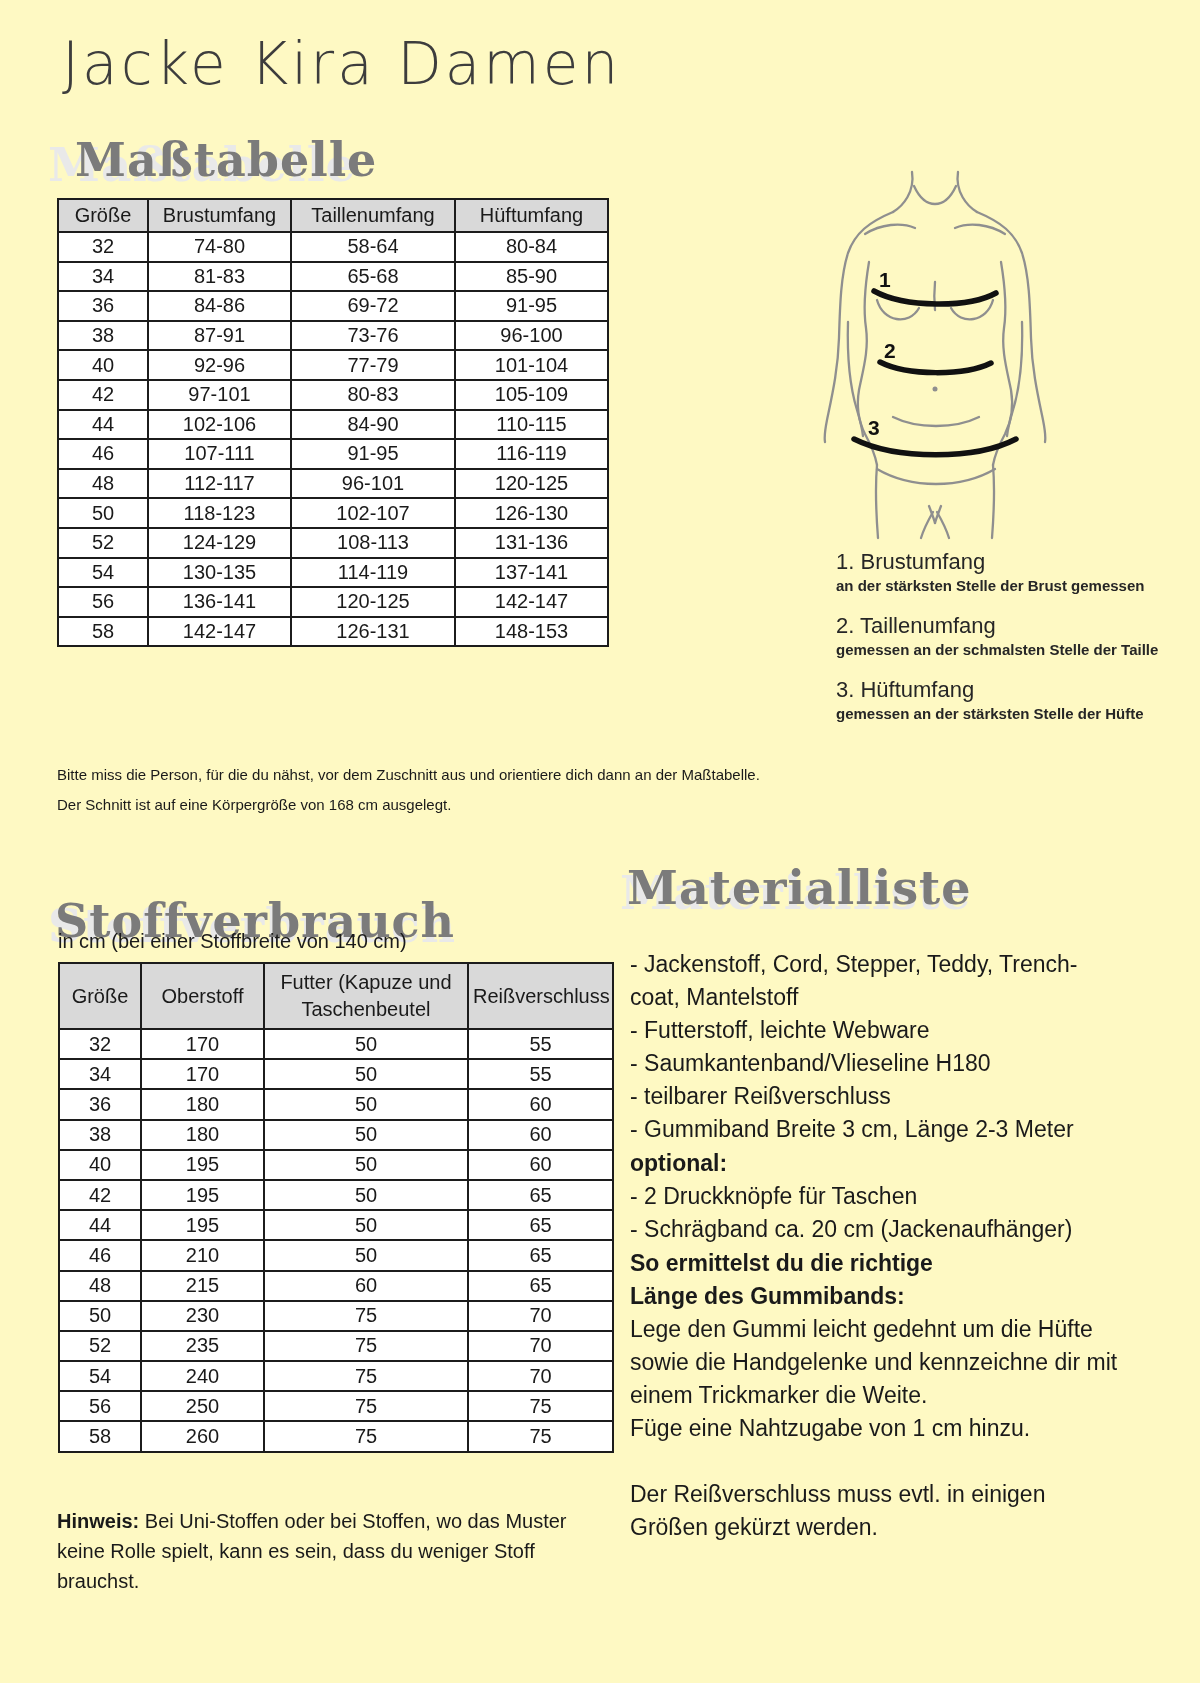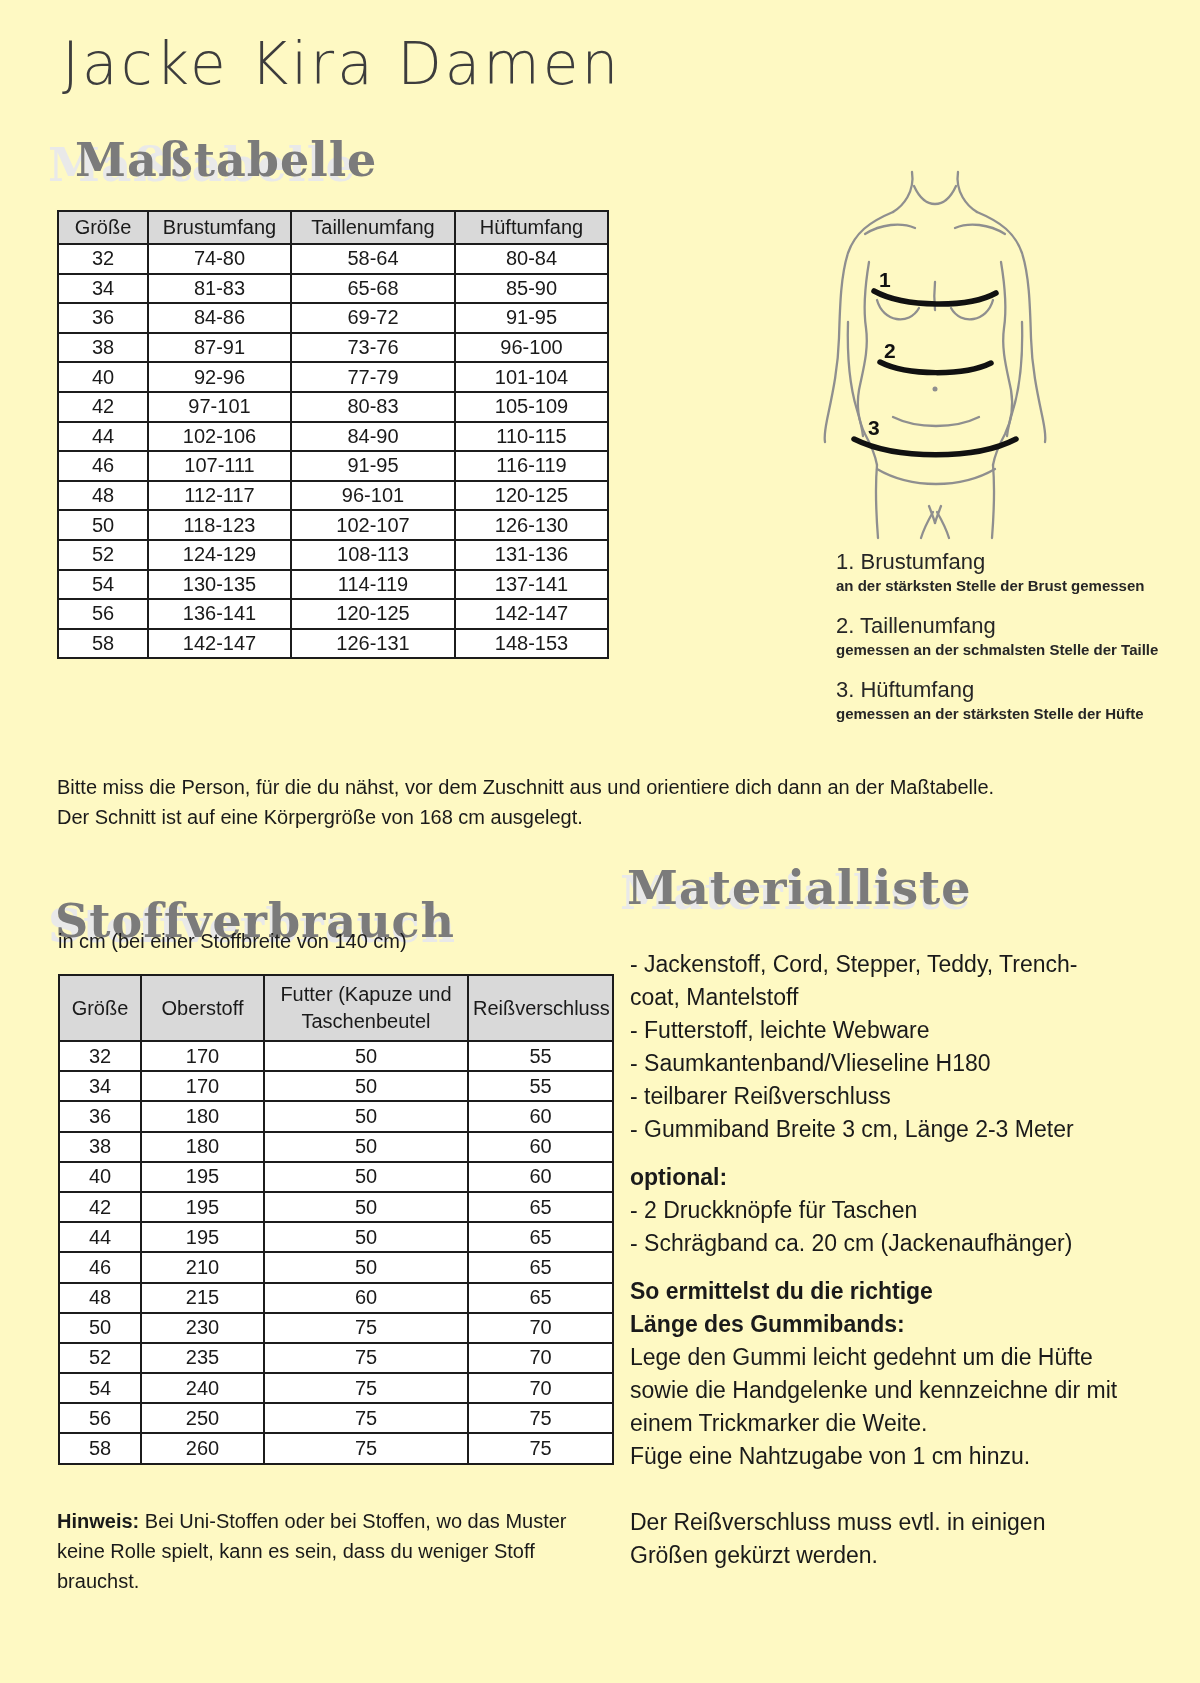--- a/index.html
+++ b/index.html
@@ -26,21 +26,21 @@
     line-height:1.2; white-space:nowrap;
   }
   .display-heading::before {
     content:attr(data-text);
     position:absolute; left:0; top:0; z-index:-1;
     color:#e9e9e9; transform:translate(-7px,5px) scale(1.02);
     transform-origin:left center;
   }
 
   
-  table.meas { border-collapse:collapse; table-layout:fixed; background:#fff;margin-top:12px; }
+  table.meas { border-collapse:collapse; table-layout:fixed; background:#fff; }
   table.meas th, table.meas td {
     border:2px solid #1c1c1c; text-align:center; vertical-align:middle;
     font-size:20px; font-weight:400; padding:1px 4px;
   }
   table.meas th { background:#d9d9d9; }
   #masstabelle-table { position:absolute; left:57px; top:198px; width:550px; }
   #masstabelle-table th { height:33px; }
   #masstabelle-table td { height:29.6px; }
   #stoff-table { position:absolute; left:58px; top:962px; width:554px; }
   #stoff-table th { height:66px; line-height:1.35; }
@@ -54,37 +54,37 @@
 
   
   .legend { position:absolute; left:836px; top:548px; width:340px; }
   .legend-item { margin-bottom:17px; }
   .legend-label { font-size:22px; color:#262626; line-height:1.25; }
   .legend-desc { font-size:15px; font-weight:700; color:#262626; line-height:1.3; white-space:nowrap; }
 
   
   .size-note {
     position:absolute; left:57px; top:760px; width:940px;
-    font-size:20px; line-height:30px; white-space:pre-line;margin-top:12px;
+    font-size:15px; line-height:30px; white-space:pre-line;
   }
 
   .sub-title { position:absolute; left:58px; top:930px; font-size:20px; }
 
   .hinweis {
     position:absolute; left:57px; top:1506px; width:552px;
     font-size:20px; line-height:30px;
   }
   .hinweis b { font-weight:700; }
 
   
   .material { position:absolute; left:630px; top:948px; width:492px;
     font-size:23px; line-height:33px; }
   .mat-item { white-space:pre-line; }
   .mat-bold { font-weight:700; white-space:pre-line; }
-  .gap-top { margin-top:15px; }
+  .gap-top { margin-top:1px; }
   .gap-top-lg { margin-top:33px; }
 </style>
 </head>
 <body>
 
 <div class="page">
 
   <h1 class="page-title">Jacke Kira Damen</h1>
 
   <h2 class="display-heading" style="left:55px; top:133px;padding-left:20px;" data-text="Maßtabelle">Maßtabelle</h2>

